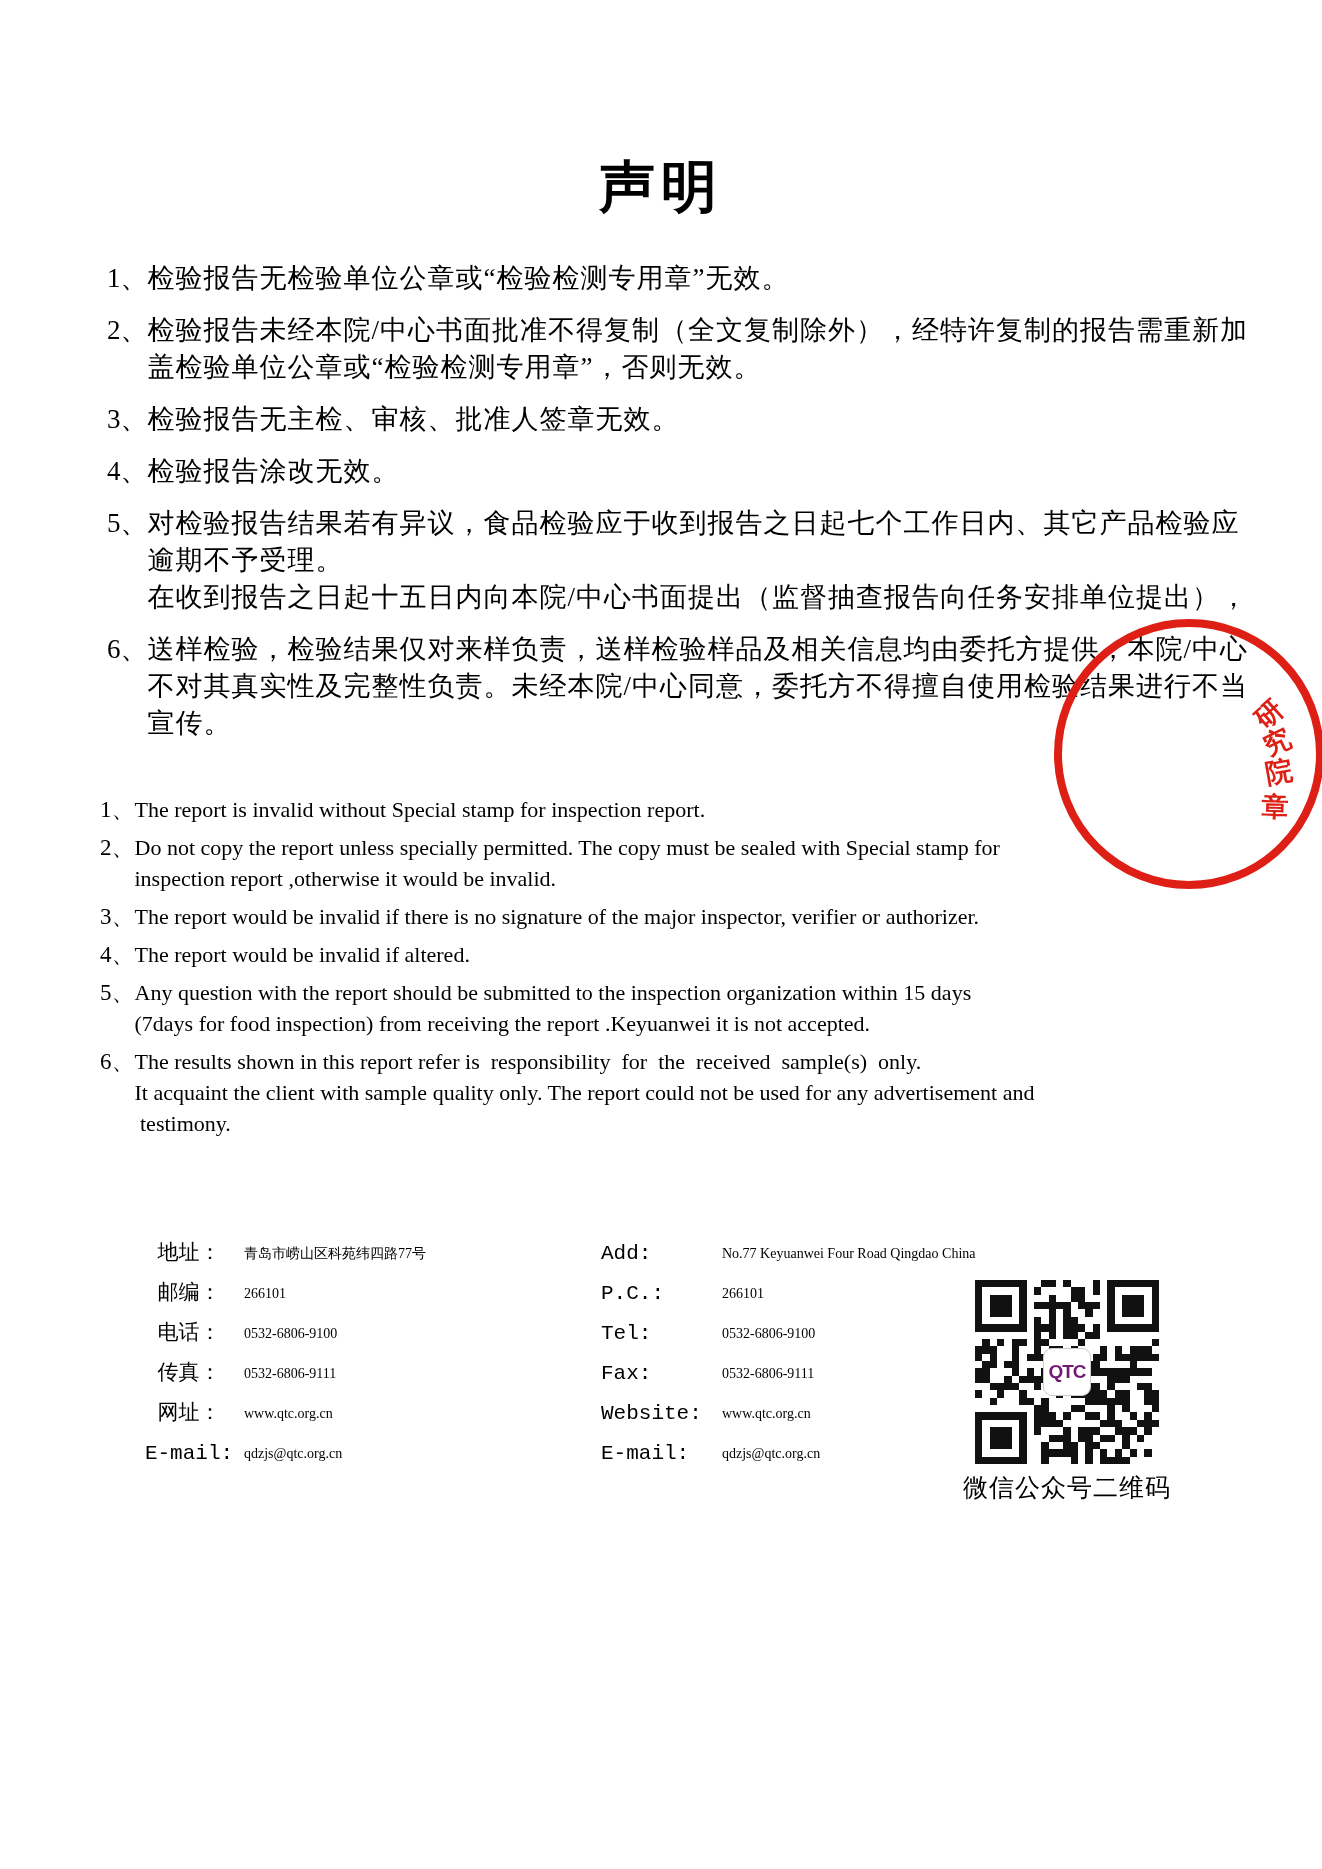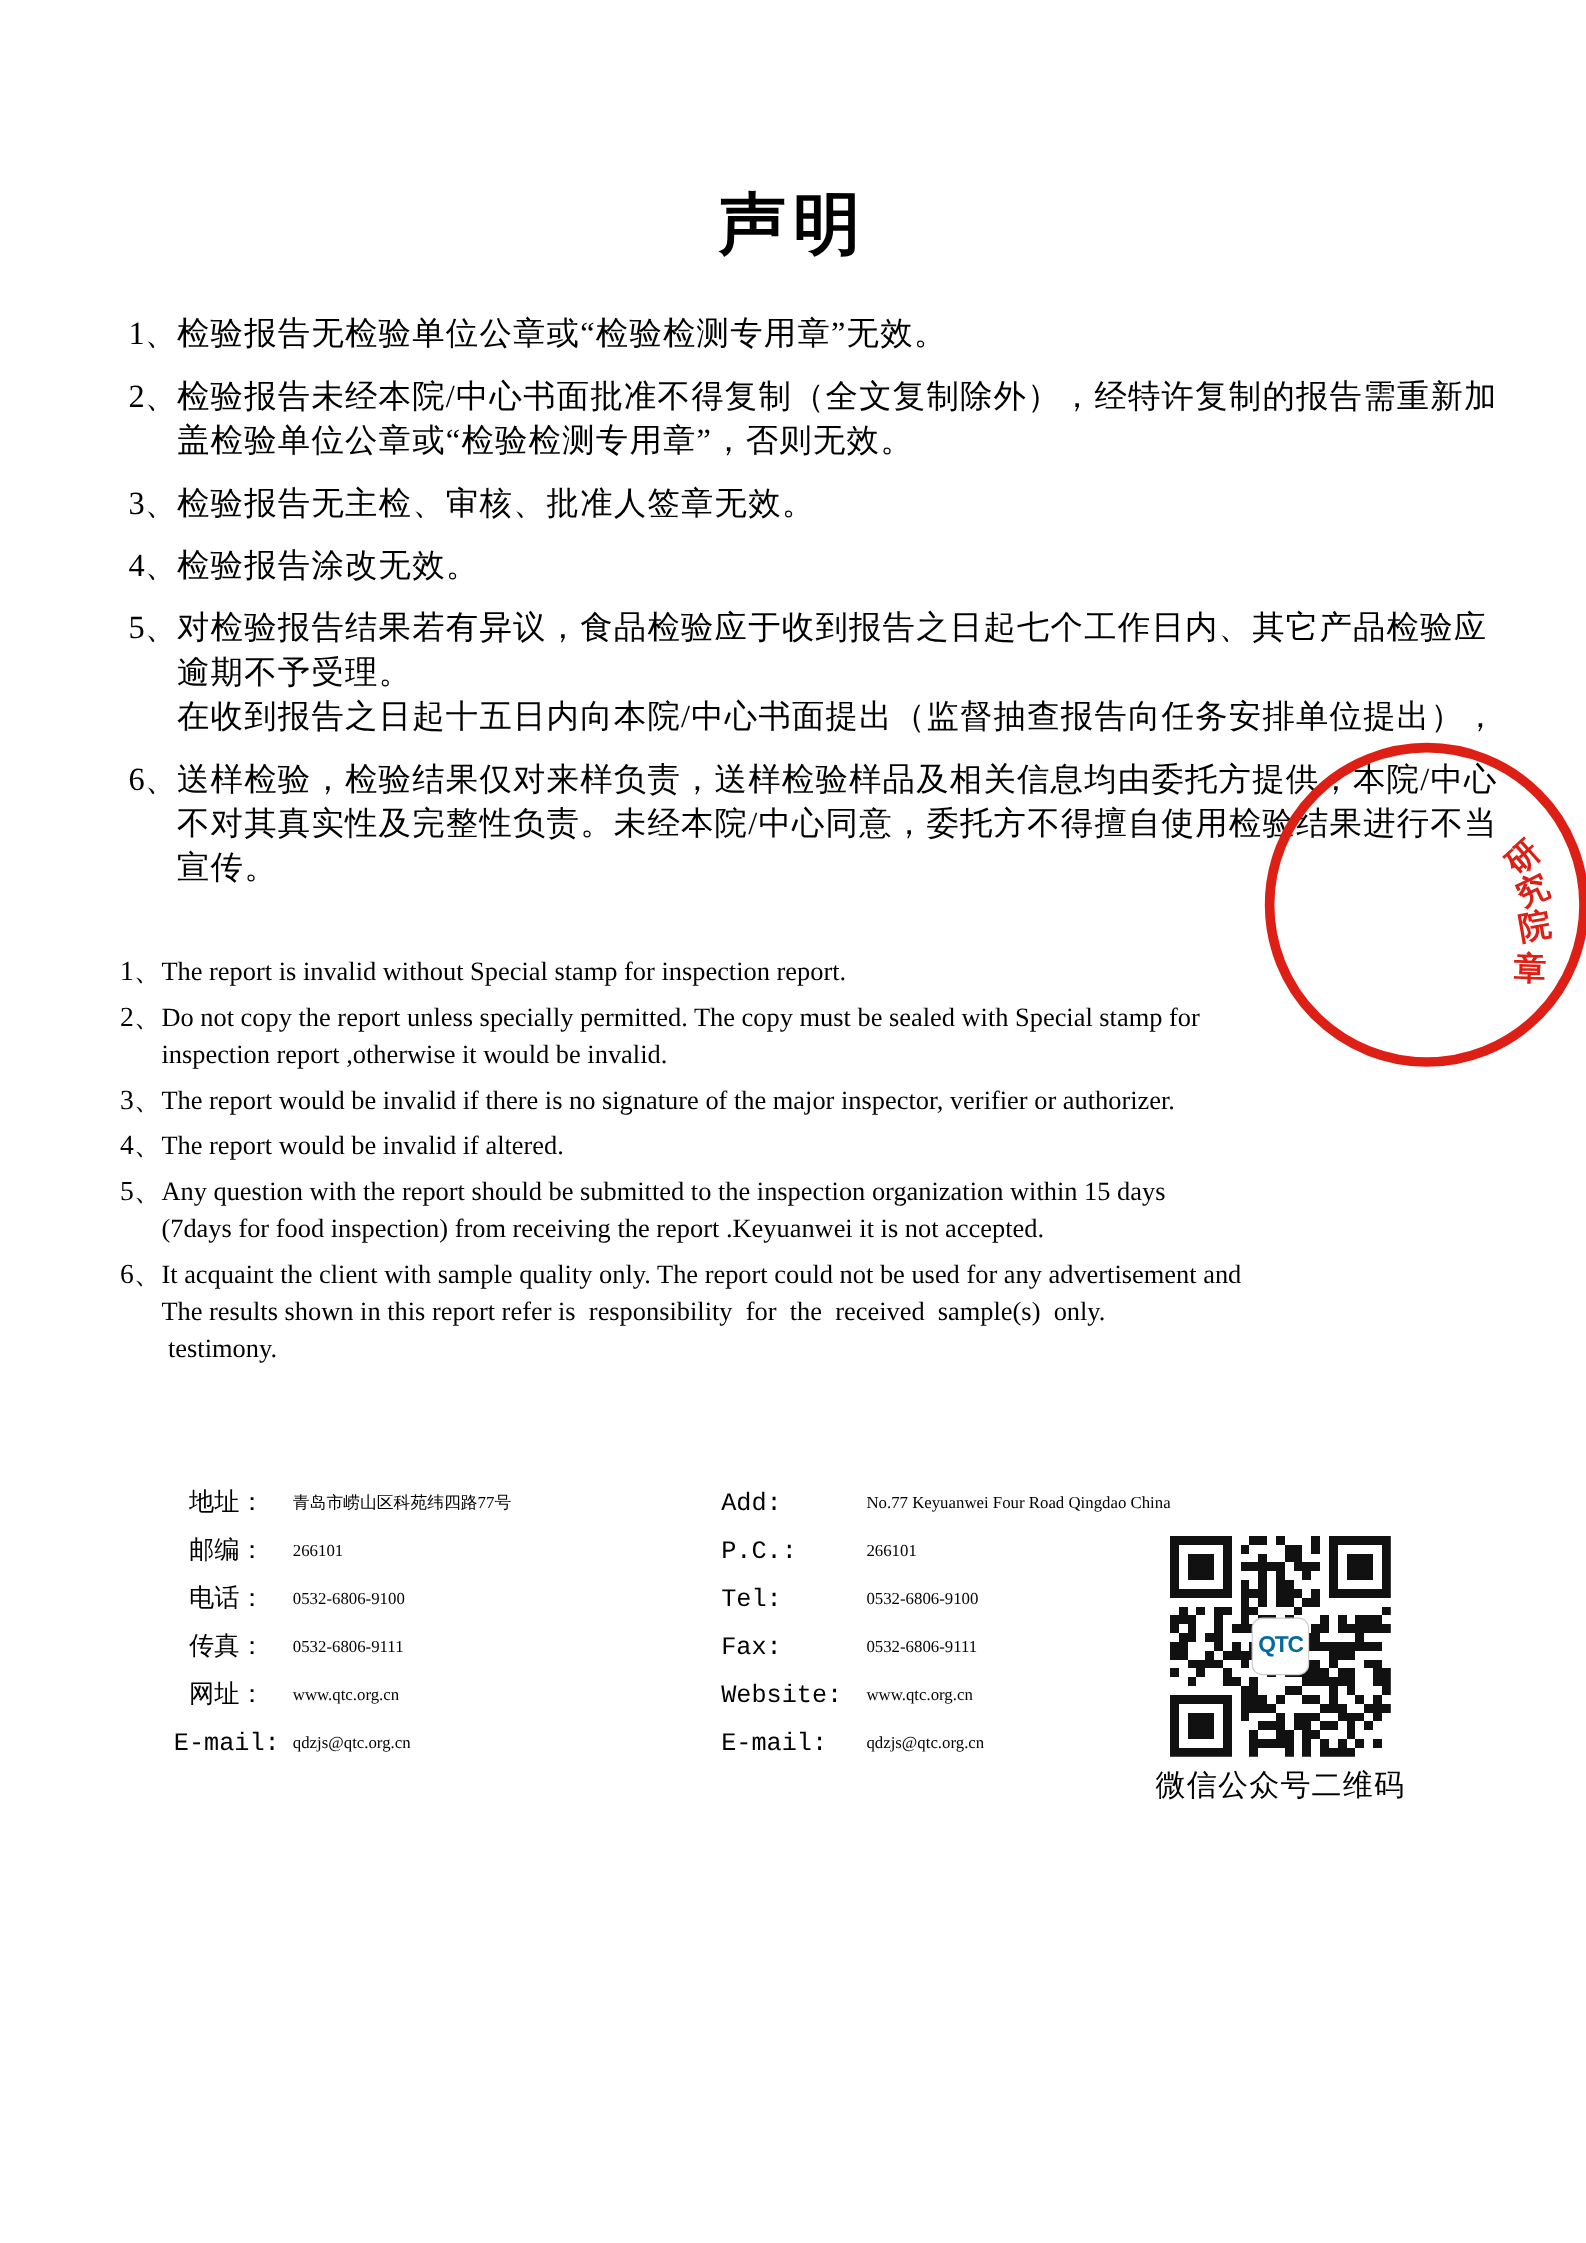--- a/index.html
+++ b/index.html
@@ -138,22 +138,22 @@
     <div class="en-item">
       <span class="en-num">5、</span>
       <div>
         <div class="en-line">Any question with the report should be submitted to the inspection organization within 15 days</div>
         <div class="en-line">(7days for food inspection) from receiving the report .Keyuanwei it is not accepted.</div>
       </div>
     </div>
     <div class="en-item">
       <span class="en-num">6、</span>
       <div>
+        <div class="en-line">The results shown in this report refer is  responsibility  for  the  received  sample(s)  only.</div>
         <div class="en-line">It acquaint the client with sample quality only. The report could not be used for any advertisement and</div>
-        <div class="en-line">The results shown in this report refer is  responsibility  for  the  received  sample(s)  only.</div>
         <div class="en-line"> testimony.</div>
       </div>
     </div>
   </div>
 
   <div class="contact contact-cn">
     <div class="c-row">
       <span class="c-label">地址：</span>
       <span class="c-value">青岛市崂山区科苑纬四路77号</span>
     </div>
@@ -429,21 +429,21 @@
         <rect x="0" y="0" width="7" height="7" fill="#111111"></rect>
         <rect x="1" y="1" width="5" height="5" fill="#ffffff"></rect>
         <rect x="2" y="2" width="3" height="3" fill="#111111"></rect>
         <rect x="18" y="0" width="7" height="7" fill="#111111"></rect>
         <rect x="19" y="1" width="5" height="5" fill="#ffffff"></rect>
         <rect x="20" y="2" width="3" height="3" fill="#111111"></rect>
         <rect x="0" y="18" width="7" height="7" fill="#111111"></rect>
         <rect x="1" y="19" width="5" height="5" fill="#ffffff"></rect>
         <rect x="2" y="20" width="3" height="3" fill="#111111"></rect>
       </svg>
-    <div class="qr-logo" style="color: #0369a1;">QTC</div>
+    <div class="qr-logo" style="color: #701a75;">QTC</div>
   </div>
   <div class="qr-caption">微信公众号二维码</div>
 
   <svg class="stamp" viewBox="0 0 82 276" width="82" height="276">
     <circle cx="-51" cy="136" r="131" fill="none" stroke-width="8" stroke="#dd1f15"></circle>
     <text transform="translate(29,96) rotate(-42)" fill="#dd1f15">研</text>
     <text transform="translate(37,124) rotate(-26)" fill="#dd1f15">究</text>
     <text transform="translate(39,154) rotate(-10)" fill="#dd1f15">院</text>
     <text transform="translate(35,189) rotate(2)" fill="#dd1f15">章</text>
   </svg>

